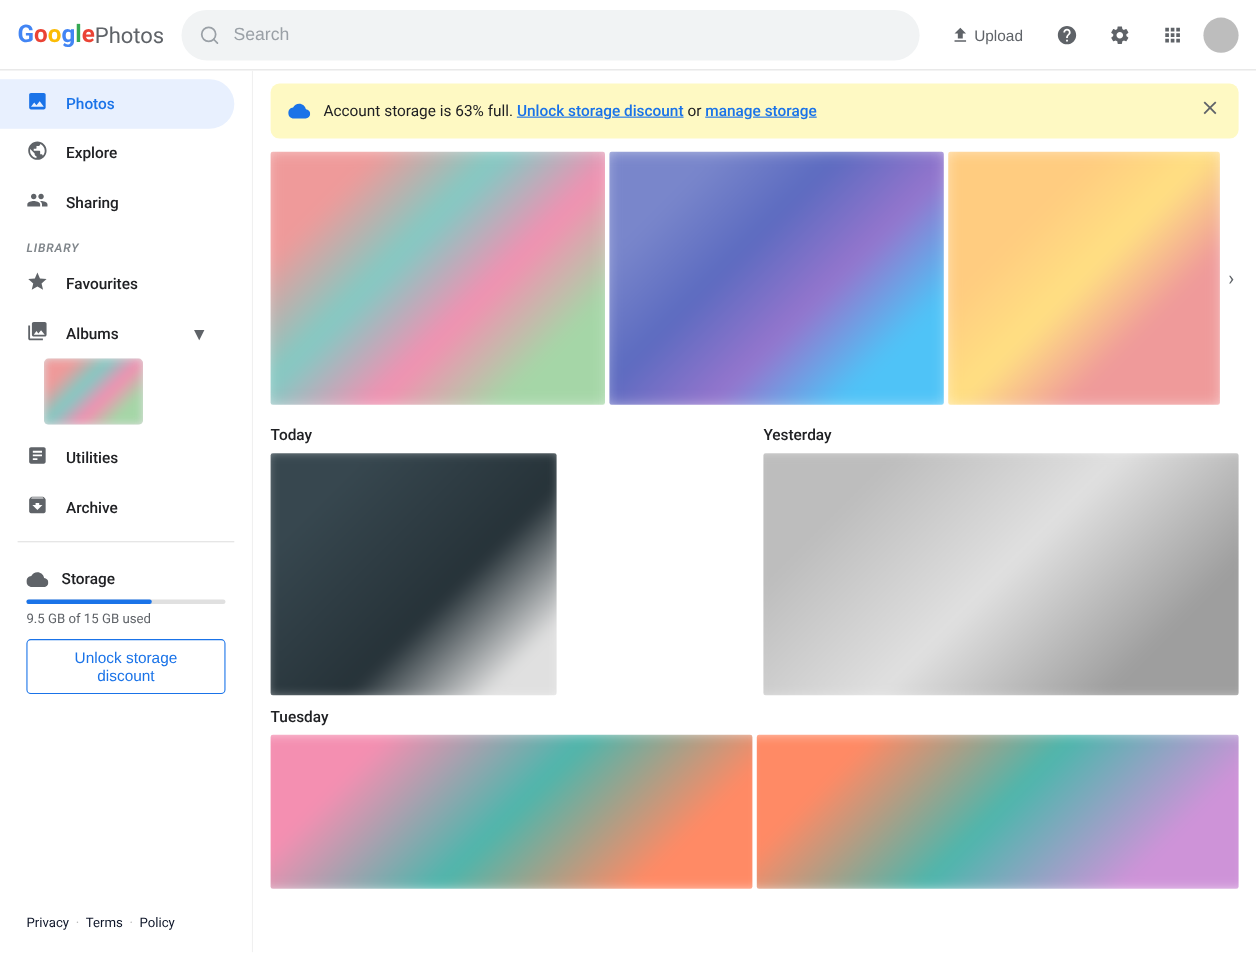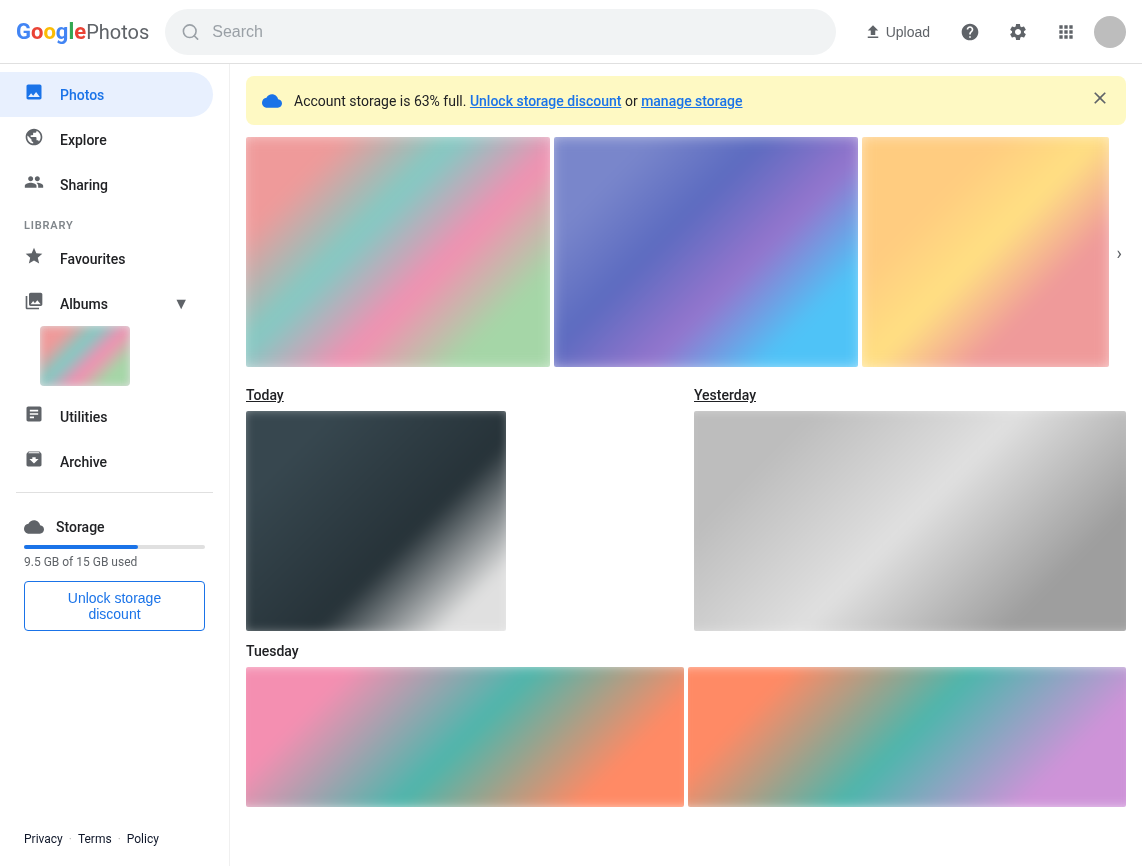--- a/index.html
+++ b/index.html
@@ -20,21 +20,21 @@
     .search-input::placeholder { color: #9aa0a6; }
     .header-actions { display: flex; align-items: center; gap: 8px; margin-left: auto; }
     .icon-btn { width: 40px; height: 40px; border-radius: 50%; display: flex; align-items: center; justify-content: center; cursor: pointer; border: none; background: transparent; color: #5f6368; font-size: 20px; }
     .avatar { width: 32px; height: 32px; border-radius: 50%; background: #bdbdbd; }
 
     
     .sidebar-item { display: flex; align-items: center; gap: 16px; padding: 10px 24px; cursor: pointer; border-radius: 0 24px 24px 0; margin-right: 16px; font-size: 14px; font-weight: 500; color: #202124; }
     .sidebar-item.active { background: #e8f0fe; color: #1a73e8; }
     .sidebar-item .icon { font-size: 20px; color: #5f6368; }
     .sidebar-item.active .icon { color: #1a73e8; }
-    .sidebar-section-label { padding: 12px 24px 4px; font-size: 11px; font-weight: 600; color: #80868b; letter-spacing: 0.8px; text-transform: uppercase; }
+    .sidebar-section-label { padding: 12px 24px 4px; font-size: 11px; font-weight: 600; color: #80868b; letter-spacing: 0.8px; text-transform: uppercase; font-style: italic; }
     .sidebar-divider { border: none; border-top: 1px solid #e0e0e0; margin: 8px 16px; }
     .album-thumb { width: 90px; height: 60px; border-radius: 4px; margin-left: 40px; margin-bottom: 8px; background: #e0e0e0; overflow: hidden; }
     .album-thumb-img { width: 100%; height: 100%; background: linear-gradient(135deg, #bdbdbd 0%, #9e9e9e 100%); filter: blur(4px); }
 
     
     .storage-section { padding: 16px 24px; }
     .storage-header { display: flex; align-items: center; gap: 12px; margin-bottom: 8px; font-size: 14px; font-weight: 500; }
     .storage-bar-wrap { height: 4px; background: #e0e0e0; border-radius: 2px; margin-bottom: 6px; }
     .storage-bar-fill { height: 100%; background: #1a73e8; border-radius: 2px; }
     .storage-text { font-size: 12px; color: #5f6368; margin-bottom: 12px; }
@@ -65,21 +65,21 @@
     
     .p1 { background: linear-gradient(135deg, #ef9a9a 20%, #80cbc4 40%, #f48fb1 60%, #a5d6a7 80%); }
     
     .p2 { background: linear-gradient(135deg, #7986cb 20%, #5c6bc0 40%, #9575cd 60%, #4fc3f7 80%); }
     
     .p3 { background: linear-gradient(135deg, #ffcc80 30%, #ffe082 50%, #ef9a9a 70%); }
 
     .today-row { display: flex; gap: 4px; height: 220px; }
     .yesterday-row { display: flex; gap: 4px; height: 220px; }
     .tuesday-row { display: flex; gap: 4px; height: 140px; flex: 1; }
-    .section-row { display: flex; gap: 16px; text-decoration: underline; }
+    .section-row { display: flex; gap: 16px; }
     .date-section { flex: 1; }
     .g-blue { color: #4285f4; }
     .g-red { color: #ea4335; }
     .g-yellow { color: #fbbc05; }
     .g-green { color: #34a853; }
 
     .photos-label { color: #5f6368; font-size: 20px; font-weight: 400; }
   </style>
 </head>
 <body>

